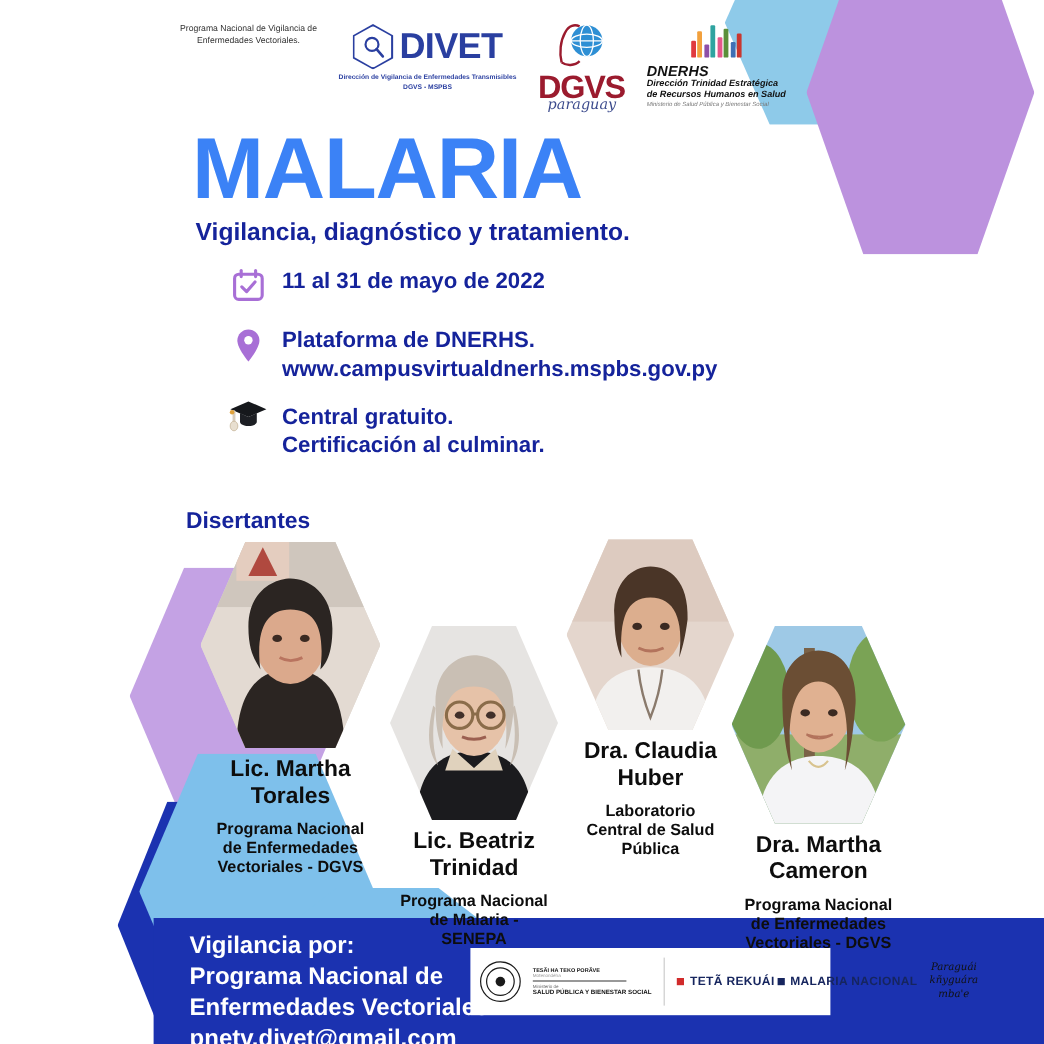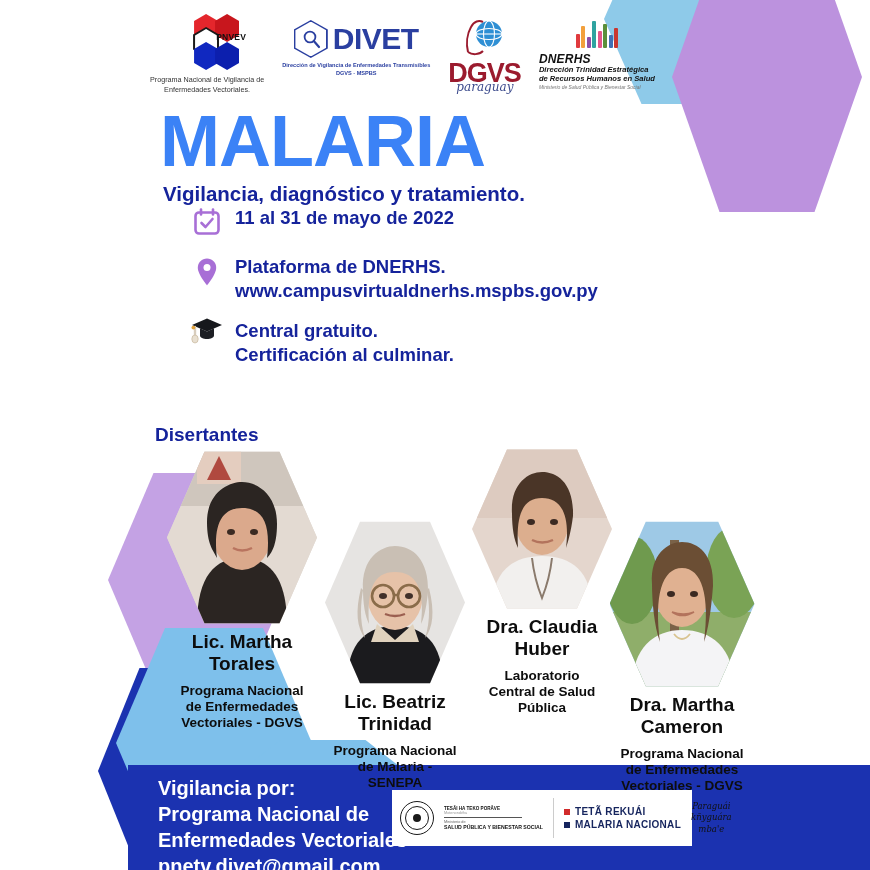--- a/index.html
+++ b/index.html
@@ -97,21 +97,21 @@
   #title{
     position:absolute;left:160px;top:105px;z-index:6;
     font-size:72px;font-weight:bold;color:#3b82f6;letter-spacing:-1px;line-height:1;
   }
   #subtitle{
     position:absolute;left:163px;top:182px;z-index:6;
     font-size:20.5px;font-weight:bold;color:#15239b;
   }
 
   
-  #info{position:absolute;left:190px;top:206px;z-index:6;width:520px;}
+  #info{position:absolute;left:190px;top:222px;z-index:6;width:520px;}
   .info-row{display:flex;align-items:flex-start;gap:11px;margin-bottom:13px;}
   .info-ico{flex:0 0 34px;height:34px;display:flex;align-items:flex-start;justify-content:center;padding-top:2px;}
   .info-txt{font-size:18.5px;font-weight:bold;color:#15239b;line-height:1.28;}
   .info-txt .ln{display:block;}
   #row-access .info-ico{padding-top:0px;}
   #row-access .info-txt{padding-top:4px;}
 
   
   #disertantes-heading{
     position:absolute;left:155px;top:424px;z-index:6;
@@ -162,21 +162,21 @@
     content:"";position:absolute;left:12px;top:12px;width:8px;height:8px;
     background:#1a1a1a;border-radius:50%;
   }
   .mspbs{display:flex;flex-direction:column;line-height:1.18;flex:0 0 auto;}
   .mspbs .a{font-size:4.6px;font-weight:bold;color:#111;}
   .mspbs .b{font-size:3.8px;color:#999;}
   .mspbs hr{border:0;border-top:.6px solid #555;margin:1.5px 0;width:78px;}
   .mspbs .c{font-size:3.8px;color:#666;}
   .mspbs .d{font-size:5.2px;font-weight:bold;color:#111;}
   .divider-v{width:1px;height:40px;background:#ccc;flex:0 0 1px;}
-  .gob{display:flex;flex-direction:column;gap:2px;flex:0 0 auto;}
+  .gob{display:flex;flex-direction:row;gap:2px;flex:0 0 auto;}
   .gob-ln{display:flex;align-items:center;gap:5px;}
   .gob-sq{width:6px;height:6px;}
   .gob-t{font-size:10px;font-weight:bold;color:#16255e;letter-spacing:.3px;}
   .pyslogan{
     font-family:"DejaVu Serif",serif;font-style:italic;
     font-size:8.5px;color:#111;line-height:1.35;text-align:center;
     margin-left:auto;padding-right:2px;
   }
 </style>
 </head>
@@ -196,29 +196,20 @@
   <div class="hex" id="deco-darkblue-left">
     <div class="hex-shape" style="background:#1B32B0"></div>
   </div>
   <div class="hex" id="deco-lightblue-left">
     <div class="hex-shape" style="background:#7EC0EB"></div>
   </div>
 
   <div id="logo-row">
 
     <div class="logo-block">
-      <div class="hc">
-        <i class="r1"></i>
-          <i class="r2"></i>
-        <i class="wo"></i>
-          <i class="wi"></i>
-        <i class="b1"></i>
-          <i class="b2"></i>
-        <span class="hc-label">PNVEV</span>
-      </div>
       <div class="logo-cap">
         <div>Programa Nacional de Vigilancia de</div>
         <div>Enfermedades Vectoriales.</div>
       </div>
     </div>
 
     <div class="logo-block divet-wrap">
       <div class="divet-top">
         <div style="position:relative;width:34px;height:38px;">
           <div class="divet-hex"></div>

